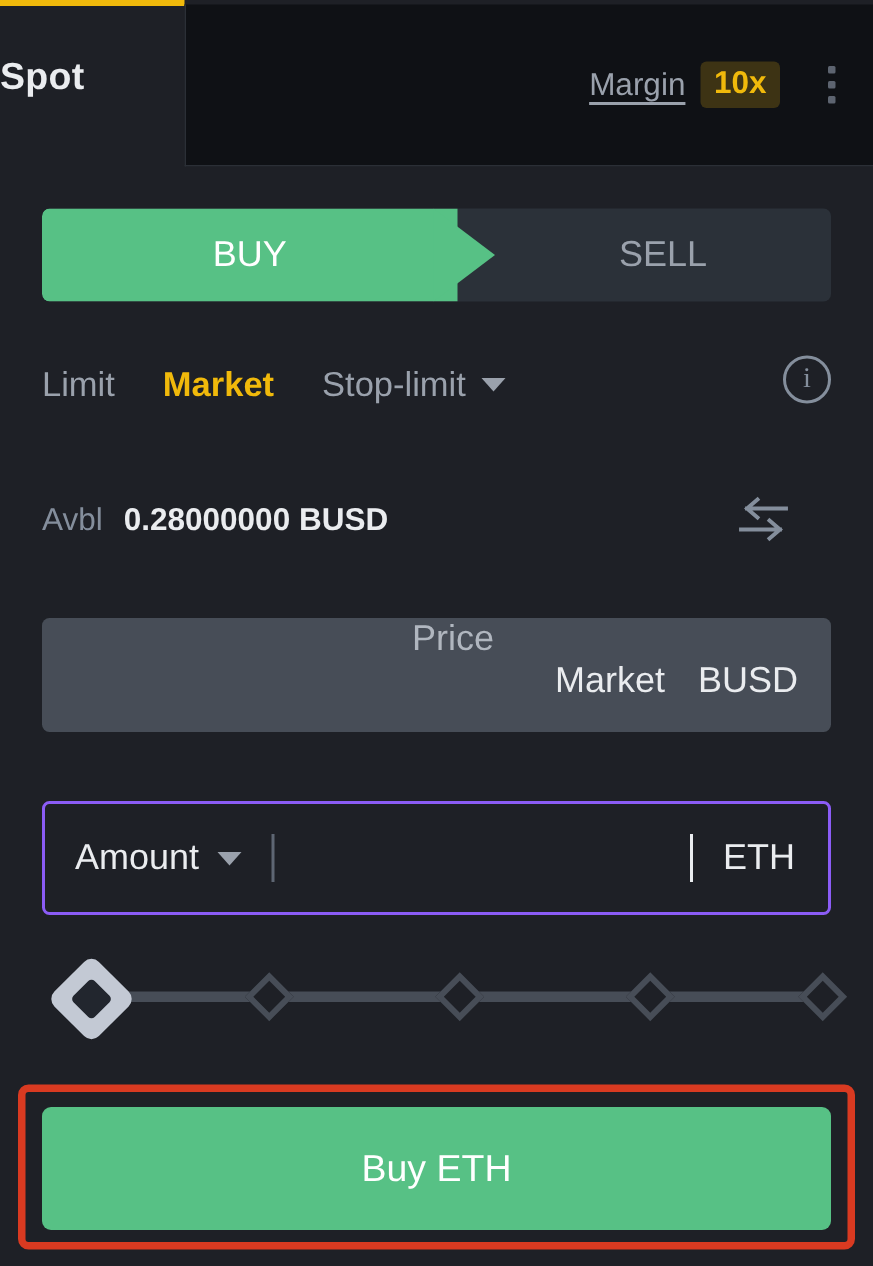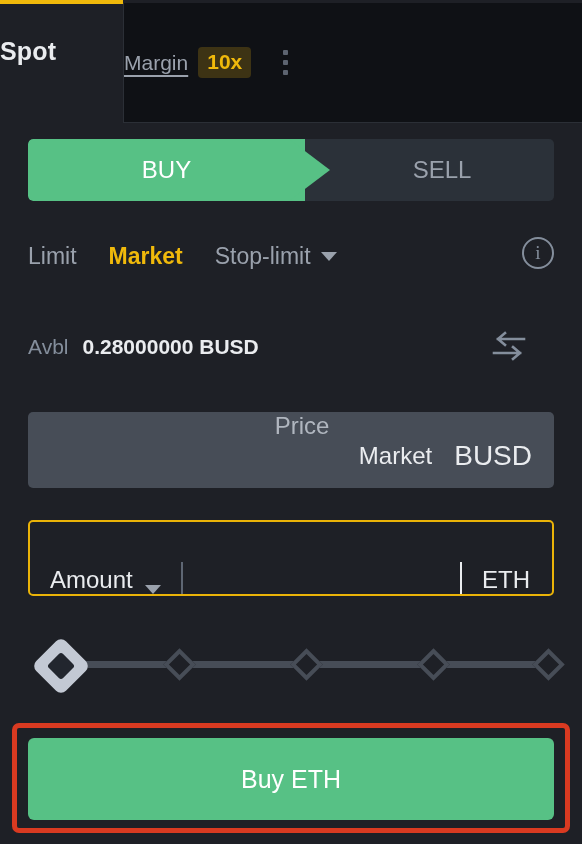--- a/index.html
+++ b/index.html
@@ -14,25 +14,25 @@
   
   .topbar { position: absolute; left: 0; top: 0; width: 582px; height: 103px; }
   .spot-tab {
     position: absolute; left: 0; top: 0; width: 123px; height: 99px;
     background: #1e2026;
     border-top: 4px solid #f0b90b;
     display: flex; align-items: center; 
   }
   .spot-tab-label { color: #eaecef; font-size: 25px; font-weight: bold; letter-spacing: .2px; }
   .margin-panel {
-    position: absolute; left: 123px; top: 3px; width: 459px; height: 120px;
+    position: absolute; left: 123px; top: 3px; width: 459px; height: 108px;
     background: #0f1115;
     border-left: 1px solid #2b2f36;
     border-bottom: 1px solid #2b2f36;
-    display: flex; align-items: center; 
+    display: flex; align-items: center; justify-content: flex-end;
   }
   .margin-link {
     color: #9aa1ac; font-size: 21px; text-decoration: underline;
     text-underline-offset: 5px; margin-right: 10px;
   }
   .lev-badge {
     background: #3d3314; color: #f0b90b; font-size: 21px; font-weight: bold;
     border-radius: 4px; padding: 3px 9px 4px;
   }
   .kebab {
@@ -70,24 +70,24 @@
   .avbl-label { color: #848e9c; font-size: 21px; margin-right: 14px; }
   .avbl-value { color: #eaecef; font-size: 21px; font-weight: bold; }
   .transfer-icon { position: absolute; right: 26px; top: 2px; width: 38px; height: 34px; }
 
   
   .field { position: absolute; left: 28px; width: 526px; height: 76px; border-radius: 5px; display: flex; align-items: center; }
   .field-price { top: 412px; background: #474d57; flex-direction: column; }
   .price-placeholder { color: #b0b6bf; font-size: 24px; margin-left: 22px; }
   .price-right { margin-left: auto; display: flex; align-items: center; }
   .price-market { color: #eaecef; font-size: 24px; }
-  .price-unit { color: #eaecef; font-size: 28px; margin-left: 22px; margin-right: 22px; }
+  .price-unit { color: #eaecef; font-size: 24px; margin-left: 22px; margin-right: 22px; }
 
   
-  .field-amount { top: 520px; background: #1e2026; border: 2px solid #eab308; align-items: flex-end; }
+  .field-amount { top: 534px; background: #1e2026; border: 2px solid #8b5cf6; }
   .amount-label { color: #eaecef; font-size: 24px; margin-left: 20px; }
   .amount-caret { width: 0; height: 0; margin-left: 12px; border-left: 8px solid transparent; border-right: 8px solid transparent; border-top: 9px solid #9aa1ac; }
   .vline { width: 2px; height: 32px; background: #5e6673; margin-left: 20px; }
   .vline-right { width: 2px; height: 32px; background: #eaecef; margin-left: auto; }
   .amount-unit { color: #eaecef; font-size: 24px; margin-left: 20px; margin-right: 22px; }
 
   
   .slider { position: absolute; left: 20px; top: 640px; width: 542px; height: 50px; }
   .track { position: absolute; left: 22px; top: 21px; width: 506px; height: 7px; background: #474d57; border-radius: 3px; }
   .tick { position: absolute; top: 13px; width: 23px; height: 23px; background: #1e2026; border: 4px solid #474d57; transform: rotate(45deg); }

